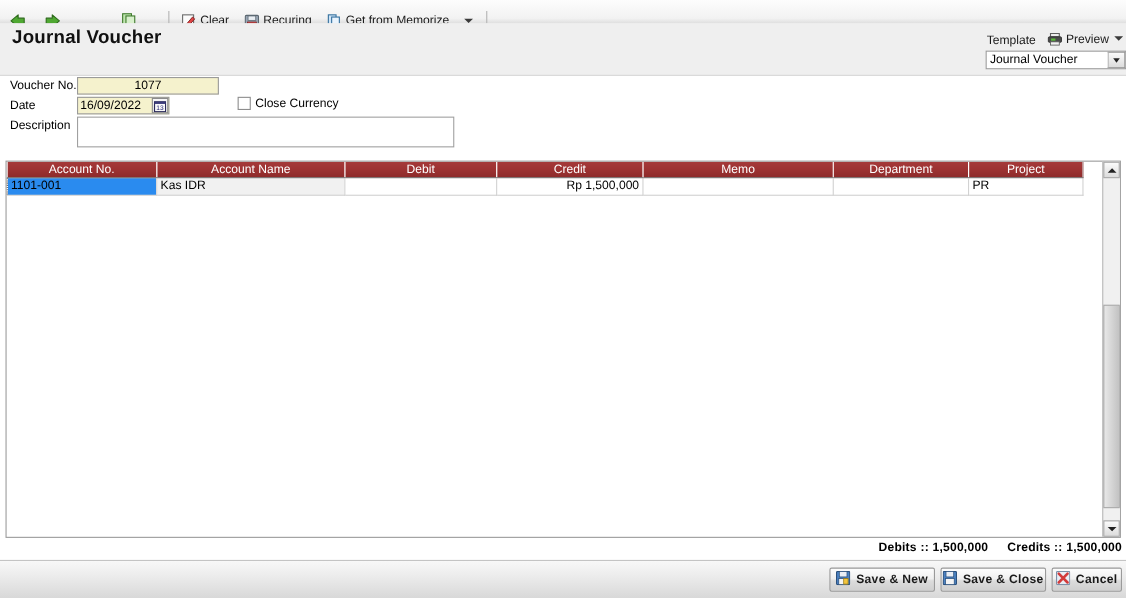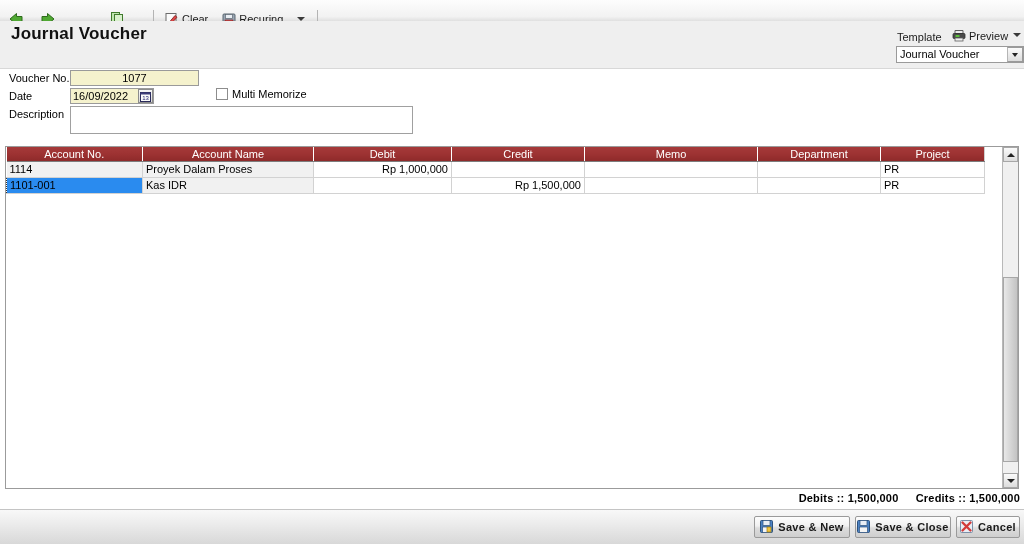--- a/index.html
+++ b/index.html
@@ -384,20 +384,29 @@
     <span class="tb-ico">
       <svg width="14" height="14" viewBox="0 0 14 14">
         <rect x="1" y="2" width="12" height="10" rx="1" fill="#9aa7b5" stroke="#5a6670" stroke-width="1"></rect>
         <rect x="3.5" y="2.5" width="7" height="4" fill="#e9eef3" stroke="#5a6670" stroke-width="0.7"></rect>
         <rect x="3" y="8" width="8" height="4" fill="#d14b4b" stroke="#7a2020" stroke-width="0.7"></rect>
       </svg>
     </span>
     <span class="tb-label">Recuring</span>
   </div>
 
+  <div class="tb-btn" style="margin-left:6px;">
+    <span class="tb-ico">
+      <svg width="14" height="14" viewBox="0 0 14 14">
+        <rect x="1.5" y="1.5" width="7" height="10" fill="#cfe4f7" stroke="#35719e" stroke-width="1"></rect>
+        <rect x="4.5" y="3.5" width="7" height="9" fill="#eaf4fd" stroke="#35719e" stroke-width="1"></rect>
+      </svg>
+    </span>
+    <span class="tb-label">Get from Memorize</span>
+  </div>
 
   <div class="tb-btn" style="margin-left:6px;">
     <span style="width:0;height:0;border-left:4px solid transparent;border-right:4px solid transparent;border-top:4px solid #3a3a3a;display:inline-block;"></span>
   </div>
 
   <div class="tb-sep" style="margin-left:8px;"></div>
 </div>
 
 <div id="headerband"></div>
 
@@ -435,21 +444,21 @@
       <rect x="0.5" y="1.5" width="10" height="2" fill="#3c3c7a"></rect>
       <text x="5.5" y="9" font-size="6" text-anchor="middle" fill="#1b1b6b" font-family="Liberation Sans">13</text>
     </svg>
   </span>
 </div>
 
 <div class="form-label" id="lbl-desc">Description</div>
 <textarea id="desc-input" placeholder="" style=""></textarea>
 
 <div id="multicur-box"></div>
-<div id="multicur-label">Multi Memorize</div>
+<div id="multicur-label">Close Currency</div>
 
 <div id="grid-outer">
   <div id="grid-body">
     <table class="jv">
       <colgroup>
         <col style="width:136px">
         <col style="width:171px">
         <col style="width:138px">
         <col style="width:133px">
         <col style="width:173px">
@@ -462,29 +471,20 @@
           <th>Account Name</th>
           <th>Debit</th>
           <th>Credit</th>
           <th>Memo</th>
           <th>Department</th>
           <th>Project</th>
         </tr>
       </thead>
       <tbody>
 
-        <tr class="shaded">
-          <td class="c-acct">1114</td>
-          <td class="c-name">Proyek Dalam Proses</td>
-          <td class="num c-debit">Rp 1,000,000</td>
-          <td class="num c-credit"></td>
-          <td class="c-memo"></td>
-          <td class="c-dept"></td>
-          <td class="c-proj">PR</td>
-        </tr>
 
 
         <tr class="shaded">
           <td class="c-acct sel">1101-001</td>
           <td class="c-name">Kas IDR</td>
           <td class="num c-debit"></td>
           <td class="num c-credit">Rp 1,500,000</td>
           <td class="c-memo"></td>
           <td class="c-dept"></td>
           <td class="c-proj">PR</td>

